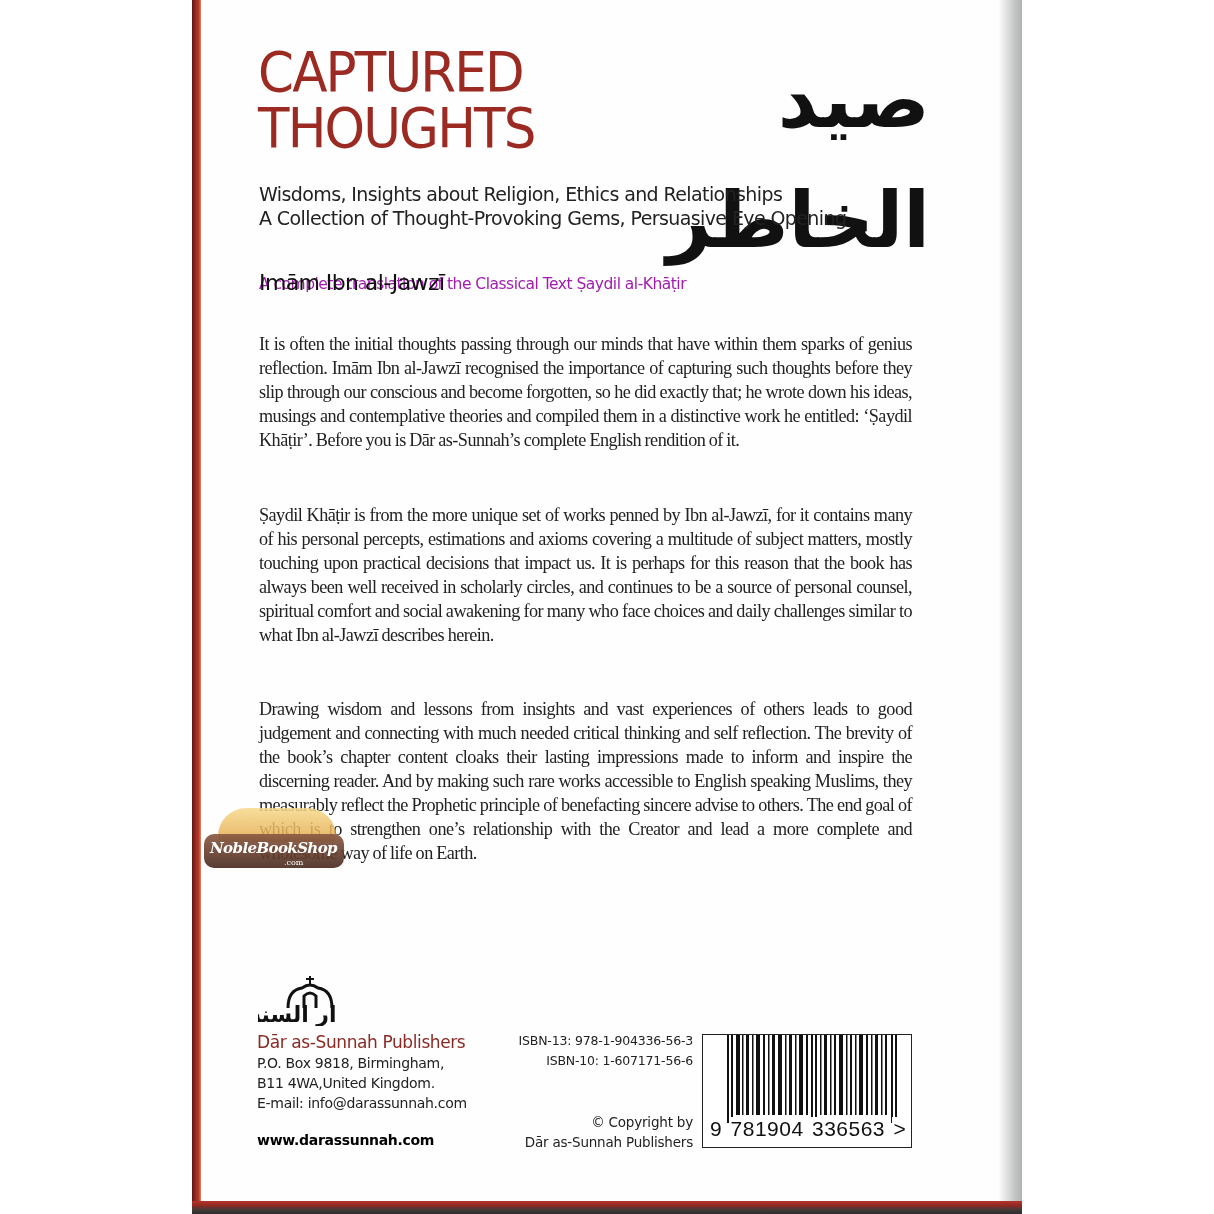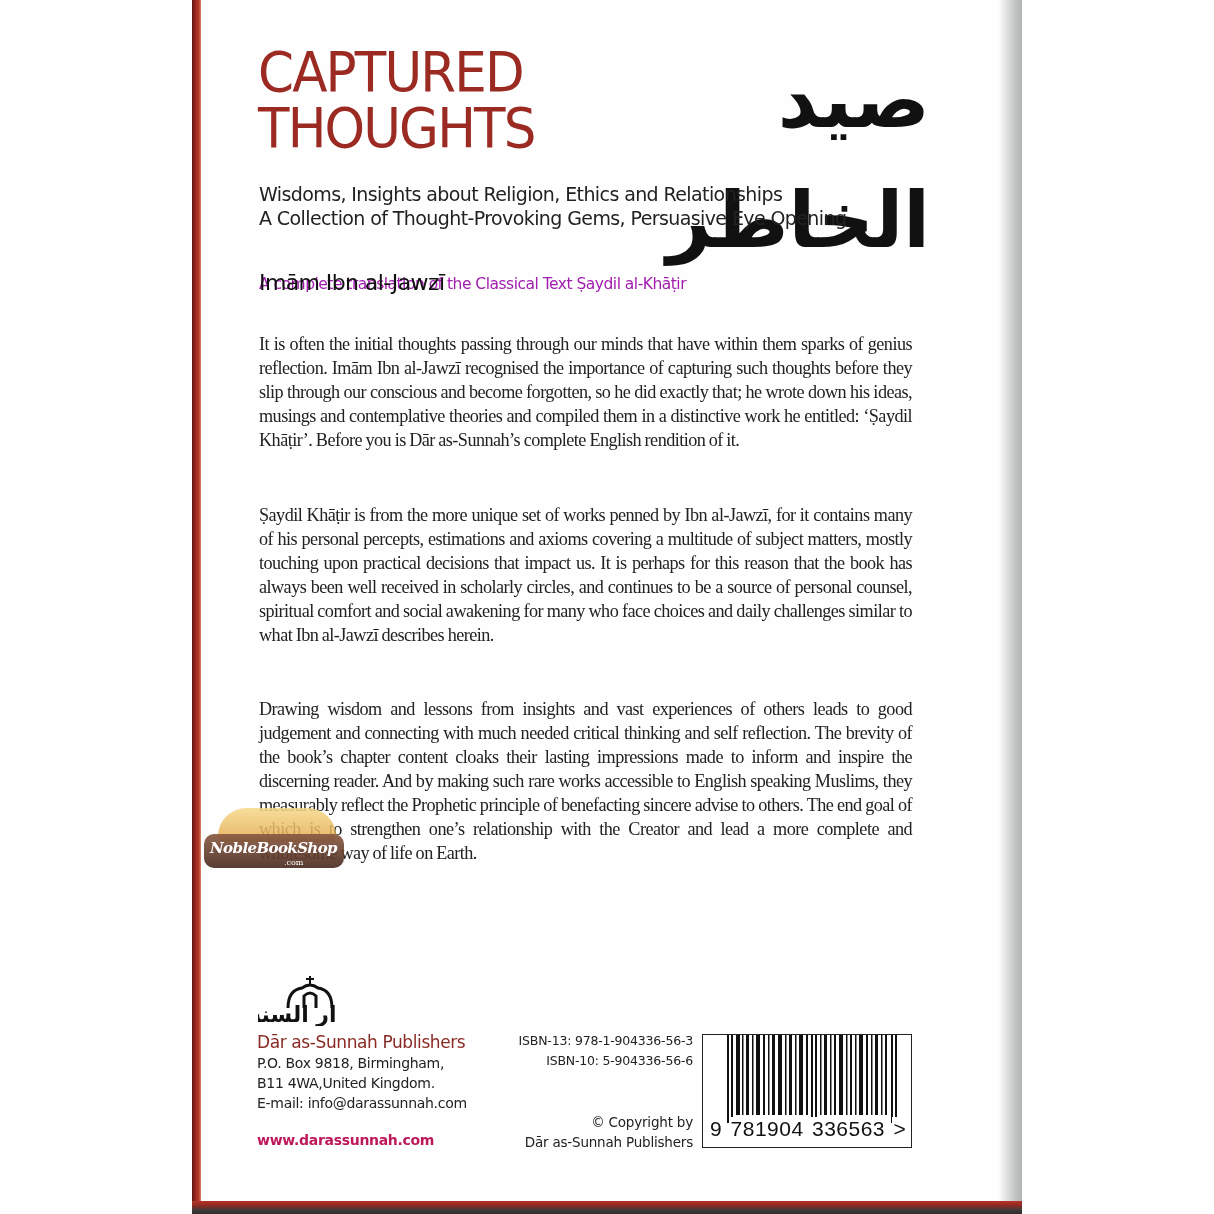--- a/index.html
+++ b/index.html
@@ -75,21 +75,21 @@
   }
   .pub-name {
     position:absolute; left:257px; top:1032px; font-size:17px; color:#8a2a24;
     font-family:"DejaVu Sans", sans-serif; letter-spacing:-0.4px;
   }
   .pub-addr {
     position:absolute; left:257px; top:1053px; font-size:14px; line-height:20px; color:#222;
     font-family:"DejaVu Sans", sans-serif; letter-spacing:-0.3px;
   }
   .pub-web {
-    position:absolute; left:257px; top:1132px; font-size:14px; font-weight:bold; color:#be185d;
+    position:absolute; left:257px; top:1132px; font-size:14px; font-weight:bold; color:#000000;
     font-family:"DejaVu Sans", sans-serif; letter-spacing:-0.3px;
   }
   .isbn {
     position:absolute; right:521px; font-size:12.5px; color:#222; text-align:left; white-space:nowrap;
     font-family:"DejaVu Sans", sans-serif; letter-spacing:-0.2px;
   }
   .isbn13 { top:1033px; }
   .isbn10 { top:1053px; }
   .copy1 { top:1114px; font-size:13.5px; }
   .copy2 { top:1134px; font-size:13.5px; }
@@ -147,21 +147,21 @@
 </div>
 <div class="pub-name">Dār as-Sunnah Publishers</div>
 <div class="pub-addr">
   <div>P.O. Box 9818, Birmingham,</div>
   <div>B11 4WA,United Kingdom.</div>
   <div>E-mail: info@darassunnah.com</div>
 </div>
 <div class="pub-web">www.darassunnah.com</div>
 
 <div class="isbn isbn13">ISBN-13: 978-1-904336-56-3</div>
-<div class="isbn isbn10">ISBN-10: 5-904336-56-6</div>
+<div class="isbn isbn10">ISBN-10: 1-607171-56-6</div>
 <div class="isbn copy1">© Copyright by</div>
 <div class="isbn copy2">Dār as-Sunnah Publishers</div>
 
 <div class="barcode-box">
   <svg class="barcode-bars" width="175" height="88" viewBox="0 0 175 88">
     <g fill="#111">
       <rect x="0" y="0" width="2" height="88"></rect>
         <rect x="4" y="0" width="2" height="88"></rect>
       <rect x="9" y="0" width="4" height="80"></rect>
         <rect x="15" y="0" width="1.5" height="80"></rect>

